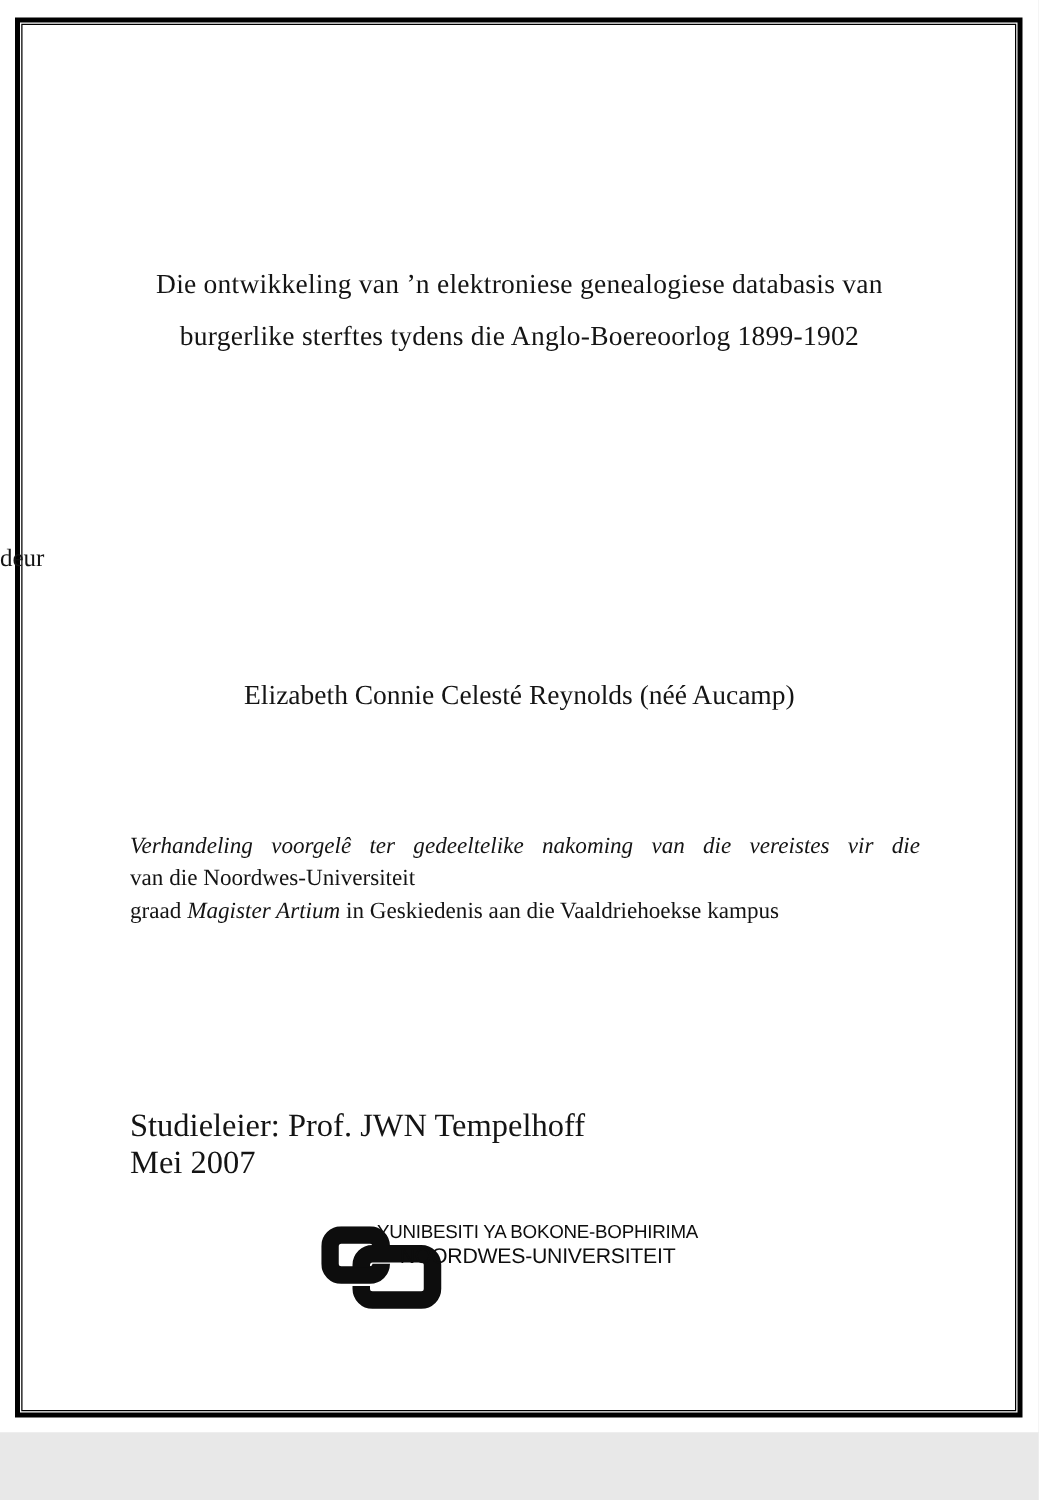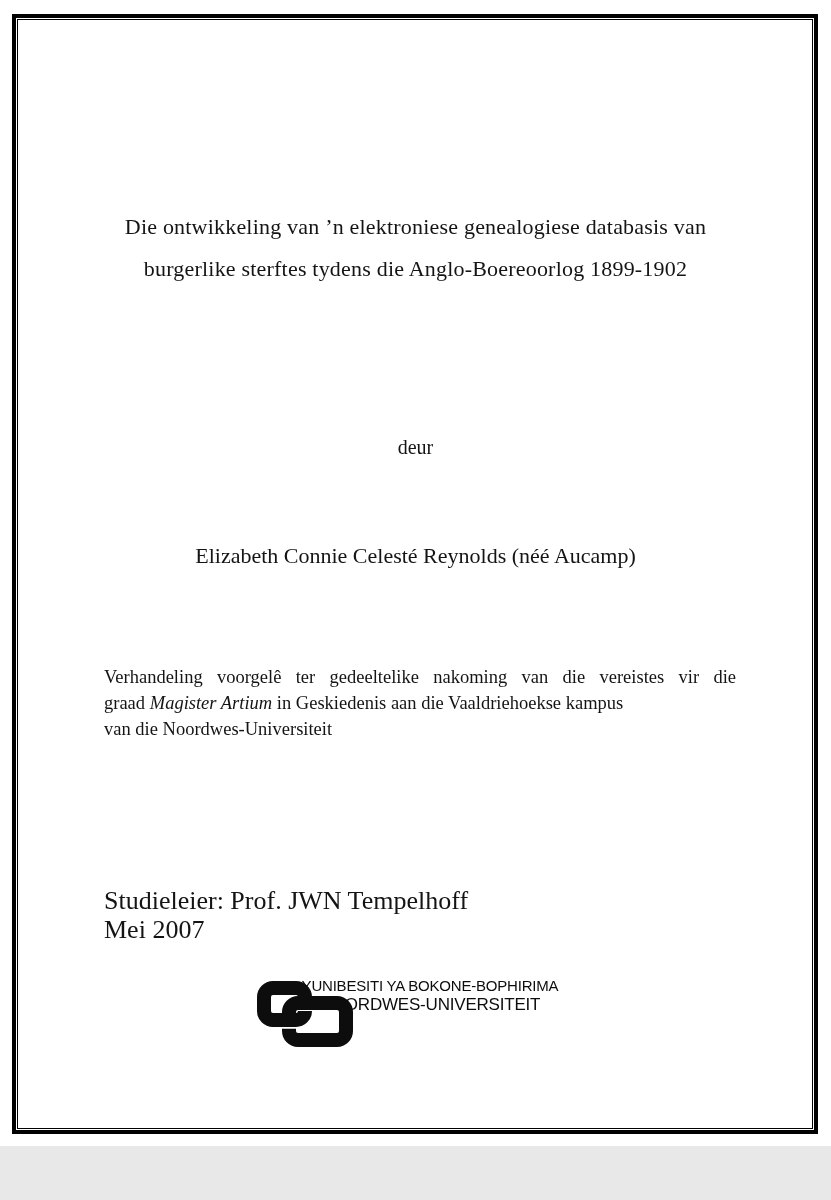--- a/index.html
+++ b/index.html
@@ -30,41 +30,42 @@
     top: 206px; left: 40px; right: 40px;
     text-align: center;
     font-size: 22px;
     line-height: 42px;
     letter-spacing: 0.2px;
   }
 
   .byline {
     position: absolute;
     top: 436px; left: 0; right: 0;
-    text-align: center;
+    text-align: left;
     font-size: 20px;
   }
 
   .author {
     position: absolute;
     top: 543px; left: 0; right: 0;
     text-align: center;
     font-size: 22px;
   }
 
   .submission {
     position: absolute;
     left: 104px; top: 664px;
     width: 632px;
     font-size: 18.5px;
     line-height: 26px;
   }
   .submission .justified {
     text-align: justify;
     text-align-last: justify;
+    font-style: italic;
   }
   .submission .degree { font-style: italic; }
 
   .supervisor-block {
     position: absolute;
     left: 104px; top: 886px;
     font-size: 26px;
     line-height: 29px;
   }
 
@@ -99,22 +100,22 @@
     <div>Die ontwikkeling van ’n elektroniese genealogiese databasis van</div>
     <div>burgerlike sterftes tydens die Anglo-Boereoorlog 1899-1902</div>
   </div>
 
   <div class="byline">deur</div>
 
   <div class="author">Elizabeth Connie Celesté Reynolds (néé Aucamp)</div>
 
   <div class="submission">
     <div class="justified">Verhandeling voorgelê ter gedeeltelike nakoming van die vereistes vir die</div>
+    <div>van die Noordwes-Universiteit</div>
     <div><span>graad </span><span class="degree">Magister Artium</span><span> in Geskiedenis aan die Vaaldriehoekse kampus</span></div>
-    <div>van die Noordwes-Universiteit</div>
   </div>
 
   <div class="supervisor-block">
     <div>Studieleier: Prof. JWN Tempelhoff</div>
     <div>Mei 2007</div>
   </div>
 
   <svg class="logo-mark" viewBox="0 0 97 67" xmlns="http://www.w3.org/2000/svg" aria-hidden="true">
 
     <rect x="7" y="7" width="41" height="32" rx="9" ry="9" fill="none" stroke="#0d0d0d" stroke-width="14" stroke-dasharray="37.1 14 999"></rect>

